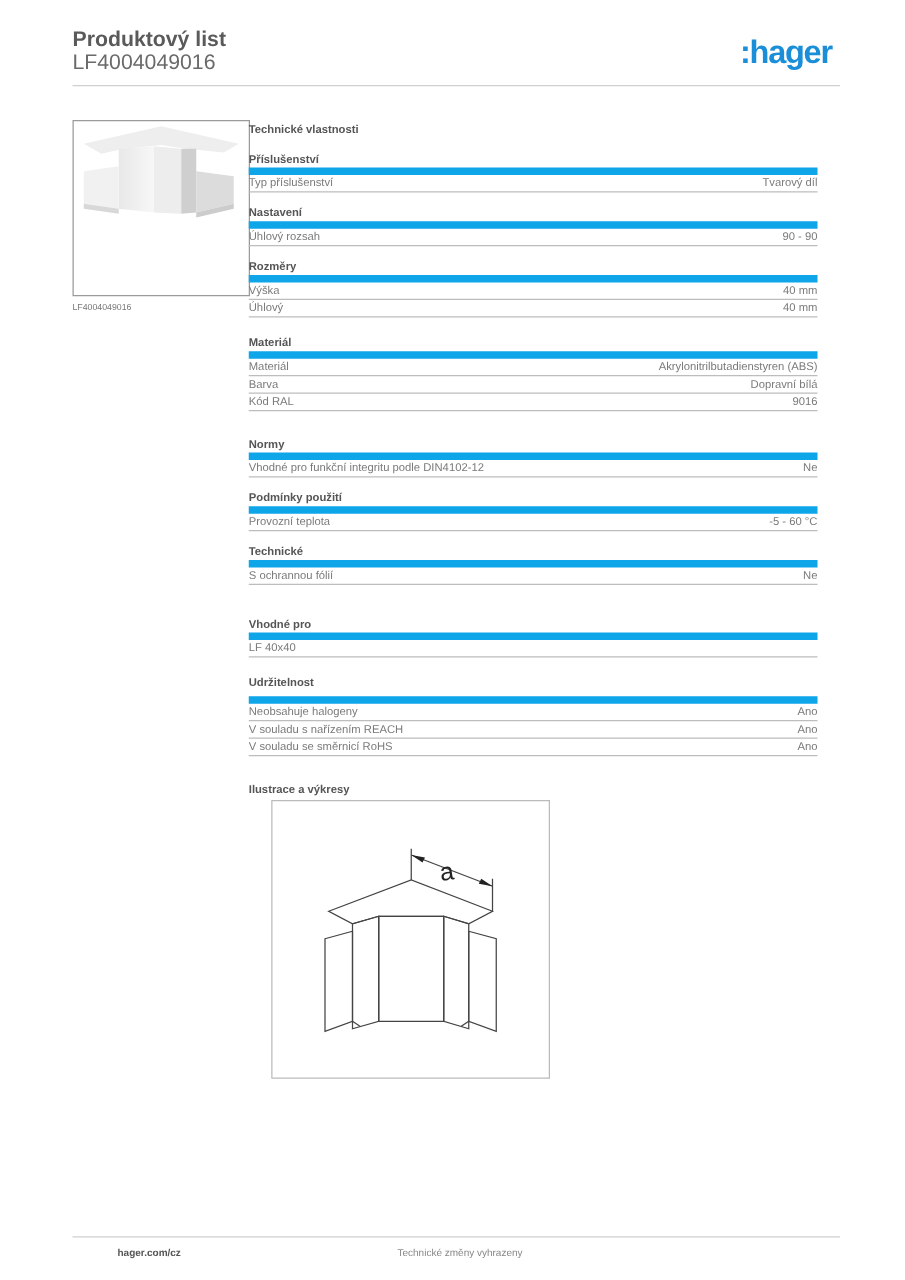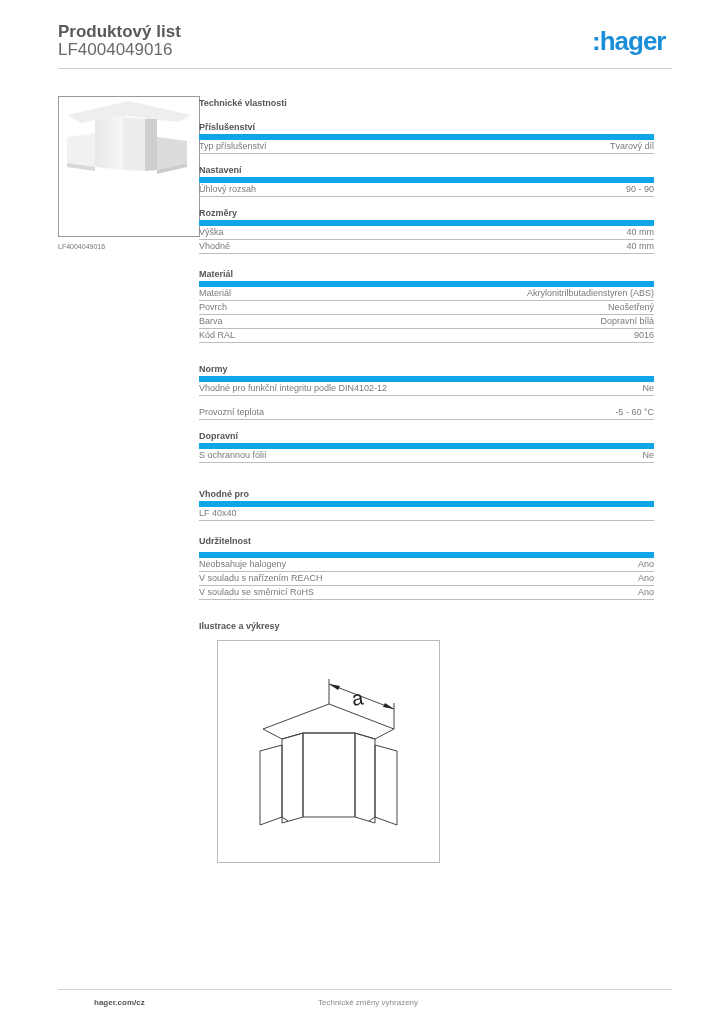--- a/index.html
+++ b/index.html
@@ -80,35 +80,31 @@
   </div>
   <div class="gap"></div>
 
   <div class="section">
     <div class="section-title">Rozměry</div>
     <div class="row">
         <span>Výška</span>
         <span>40 mm</span>
       </div>
     <div class="row">
-        <span>Vhodné</span>
+        <span>Úhlový</span>
         <span>40 mm</span>
       </div>
   </div>
   <div class="gap-md"></div>
 
   <div class="section">
     <div class="section-title">Materiál</div>
     <div class="row">
         <span>Materiál</span>
         <span>Akrylonitrilbutadienstyren (ABS)</span>
-      </div>
-    <div class="row">
-        <span>Povrch</span>
-        <span>Neošetřený</span>
       </div>
     <div class="row">
         <span>Barva</span>
         <span>Dopravní bílá</span>
       </div>
     <div class="row">
         <span>Kód RAL</span>
         <span>9016</span>
       </div>
   </div>
@@ -119,29 +115,30 @@
   <div class="section">
     <div class="section-title">Normy</div>
     <div class="row">
         <span>Vhodné pro funkční integritu podle DIN4102-12</span>
         <span>Ne</span>
       </div>
   </div>
   <div class="gap"></div>
 
   <div class="section">
+    <div class="section-title">Podmínky použití</div>
     <div class="row">
         <span>Provozní teplota</span>
         <span>-5 - 60 °C</span>
       </div>
   </div>
   <div class="gap"></div>
 
   <div class="section">
-    <div class="section-title">Dopravní</div>
+    <div class="section-title">Technické</div>
     <div class="row">
         <span>S ochrannou fólií</span>
         <span>Ne</span>
       </div>
   </div>
   <div class="gap-lg"></div>
 
   <div class="section">
     <div class="section-title">Vhodné pro</div>
     <div class="row">

